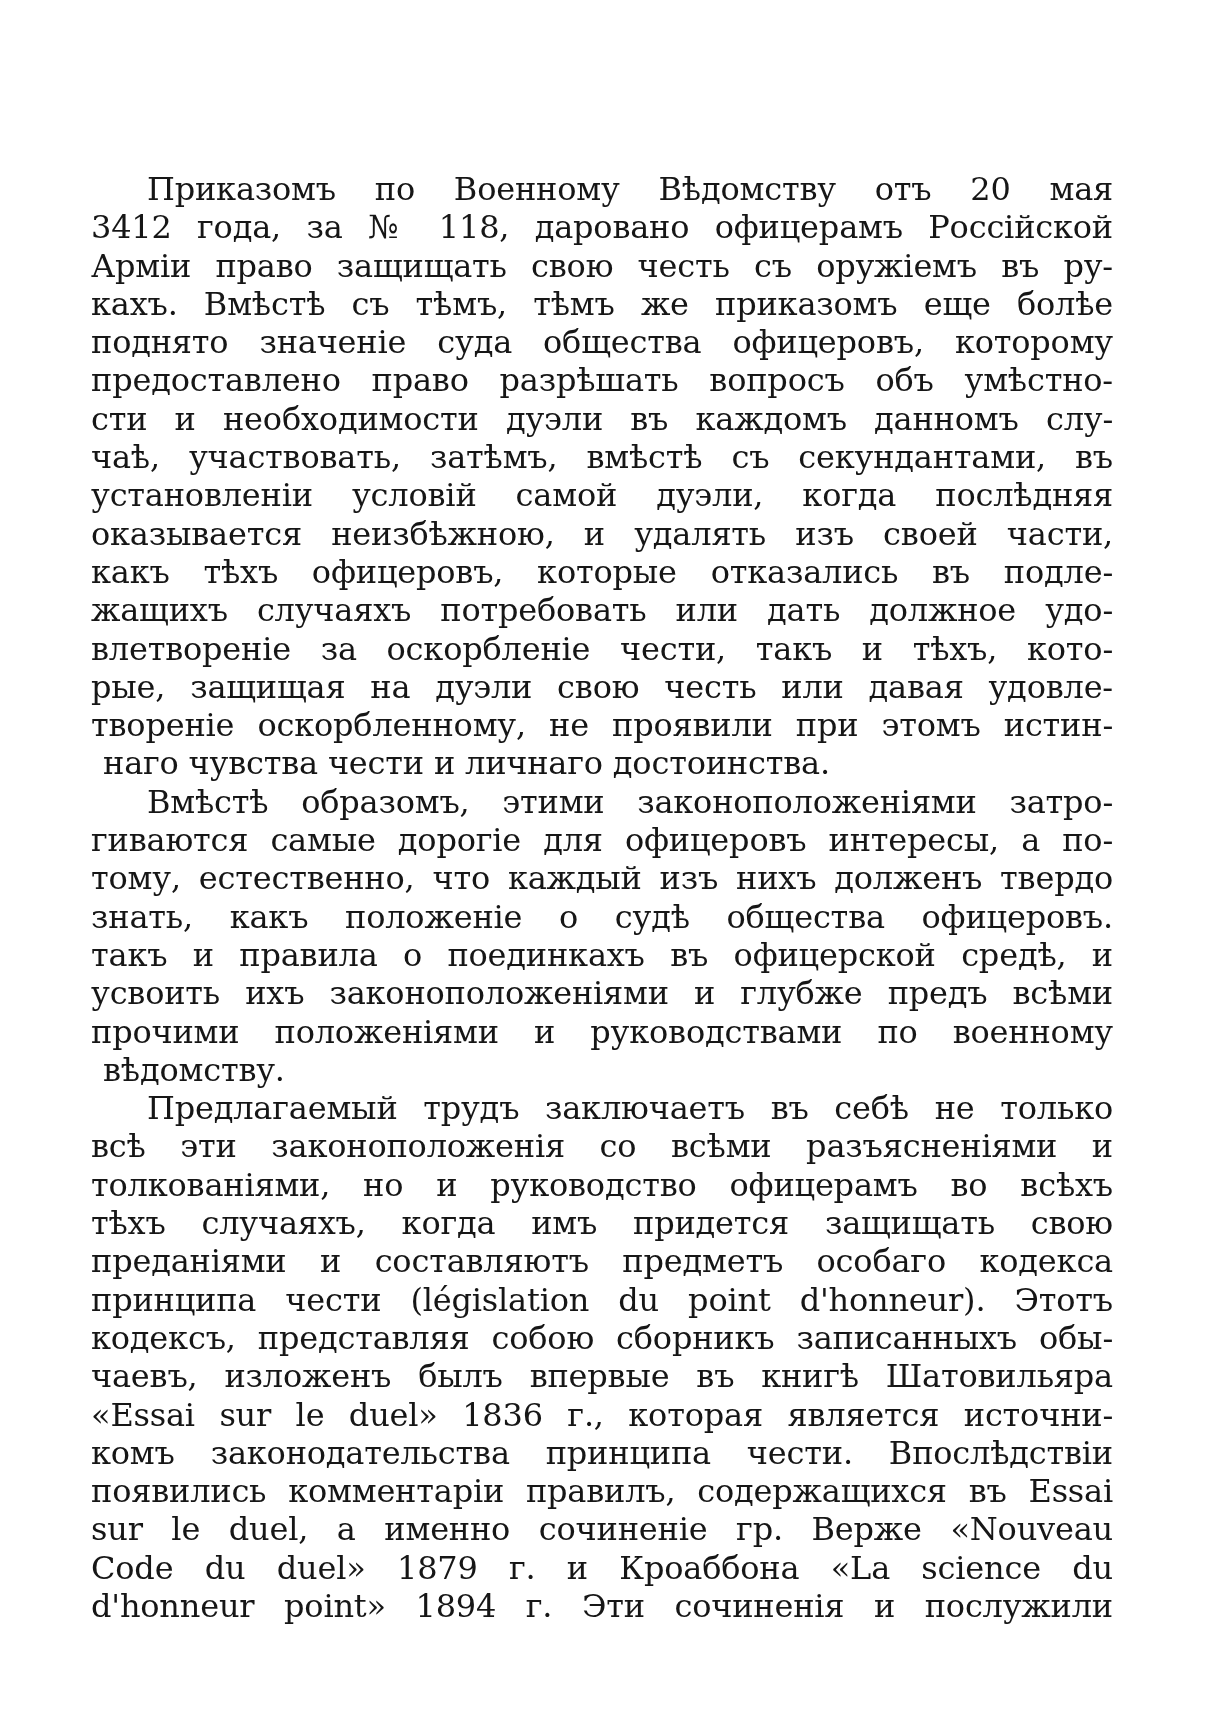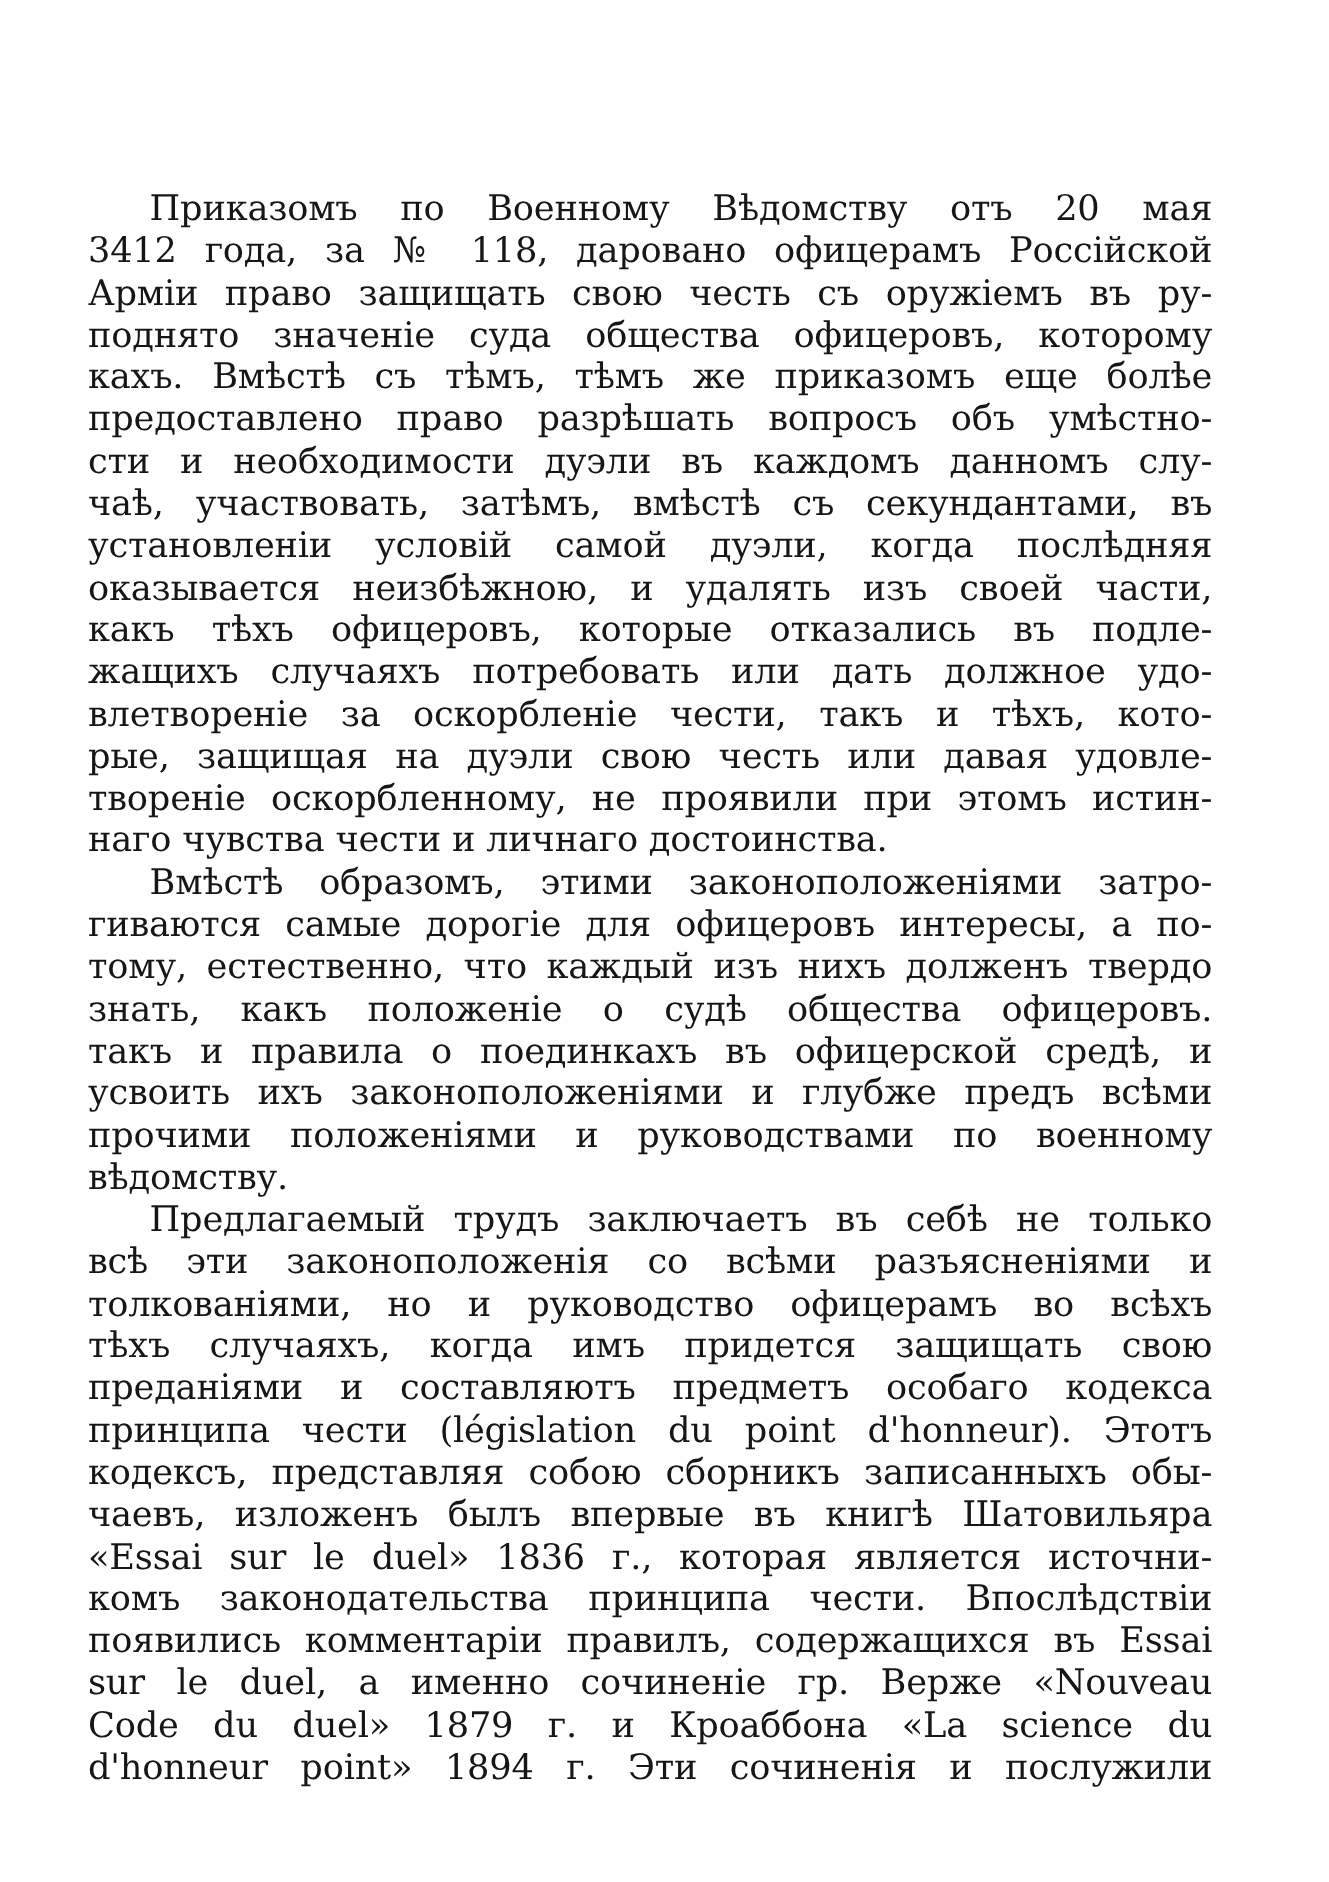--- a/index.html
+++ b/index.html
@@ -8,21 +8,21 @@
     background: #ffffff;
   }
   body {
     width: 1208px;
     height: 1711px;
     position: relative;
     overflow: hidden;
   }
   .page-text {
     position: absolute;
-    left: 80px;
+    left: 91px;
     top: 170px;
     width: 1022px;
     color: #161616;
     font-family: "DejaVu Serif", "Liberation Serif", serif;
     font-size: 32px;
     line-height: 38.3px;
     letter-spacing: -0.2px;
   }
   .paragraph {
     margin: 0;
@@ -30,39 +30,40 @@
   }
   .text-line {
     height: 38.3px;
     text-align: justify;
     text-align-last: justify;
     -moz-text-align-last: justify;
     white-space: normal;
   }
   .text-line.para-end {
     text-align-last: left;
+    margin-left: 12px;
     -moz-text-align-last: left;
   }
   .text-line.indent {
     text-indent: 56px;
   }
   .seg-italic {
   }
 </style>
 </head>
 <body>
 
 <main class="page-text">
   <div id="paragraphs-root" style="color: rgb(22, 22, 22);">
       <div class="paragraph">
         <div class="text-line indent">Приказомъ по Военному Вѣдомству отъ 20 мая</div>
         <div class="text-line">3412 года, за № 118, даровано офицерамъ Россійской</div>
         <div class="text-line">Арміи право защищать свою честь съ оружіемъ въ ру-</div>
+        <div class="text-line">кахъ. Вмѣстѣ съ тѣмъ, тѣмъ же приказомъ еще болѣе</div>
         <div class="text-line">поднято значеніе суда общества офицеровъ, которому</div>
-        <div class="text-line">кахъ. Вмѣстѣ съ тѣмъ, тѣмъ же приказомъ еще болѣе</div>
         <div class="text-line">предоставлено право разрѣшать вопросъ объ умѣстно-</div>
         <div class="text-line">сти и необходимости дуэли въ каждомъ данномъ слу-</div>
         <div class="text-line">чаѣ, участвовать, затѣмъ, вмѣстѣ съ секундантами, въ</div>
         <div class="text-line">установленіи условій самой дуэли, когда послѣдняя</div>
         <div class="text-line">оказывается неизбѣжною, и удалять изъ своей части,</div>
         <div class="text-line">какъ тѣхъ офицеровъ, которые отказались въ подле-</div>
         <div class="text-line">жащихъ случаяхъ потребовать или дать должное удо-</div>
         <div class="text-line">влетвореніе за оскорбленіе чести, такъ и тѣхъ, кото-</div>
         <div class="text-line">рые, защищая на дуэли свою честь или давая удовле-</div>
         <div class="text-line">твореніе оскорбленному, не проявили при этомъ истин-</div>

